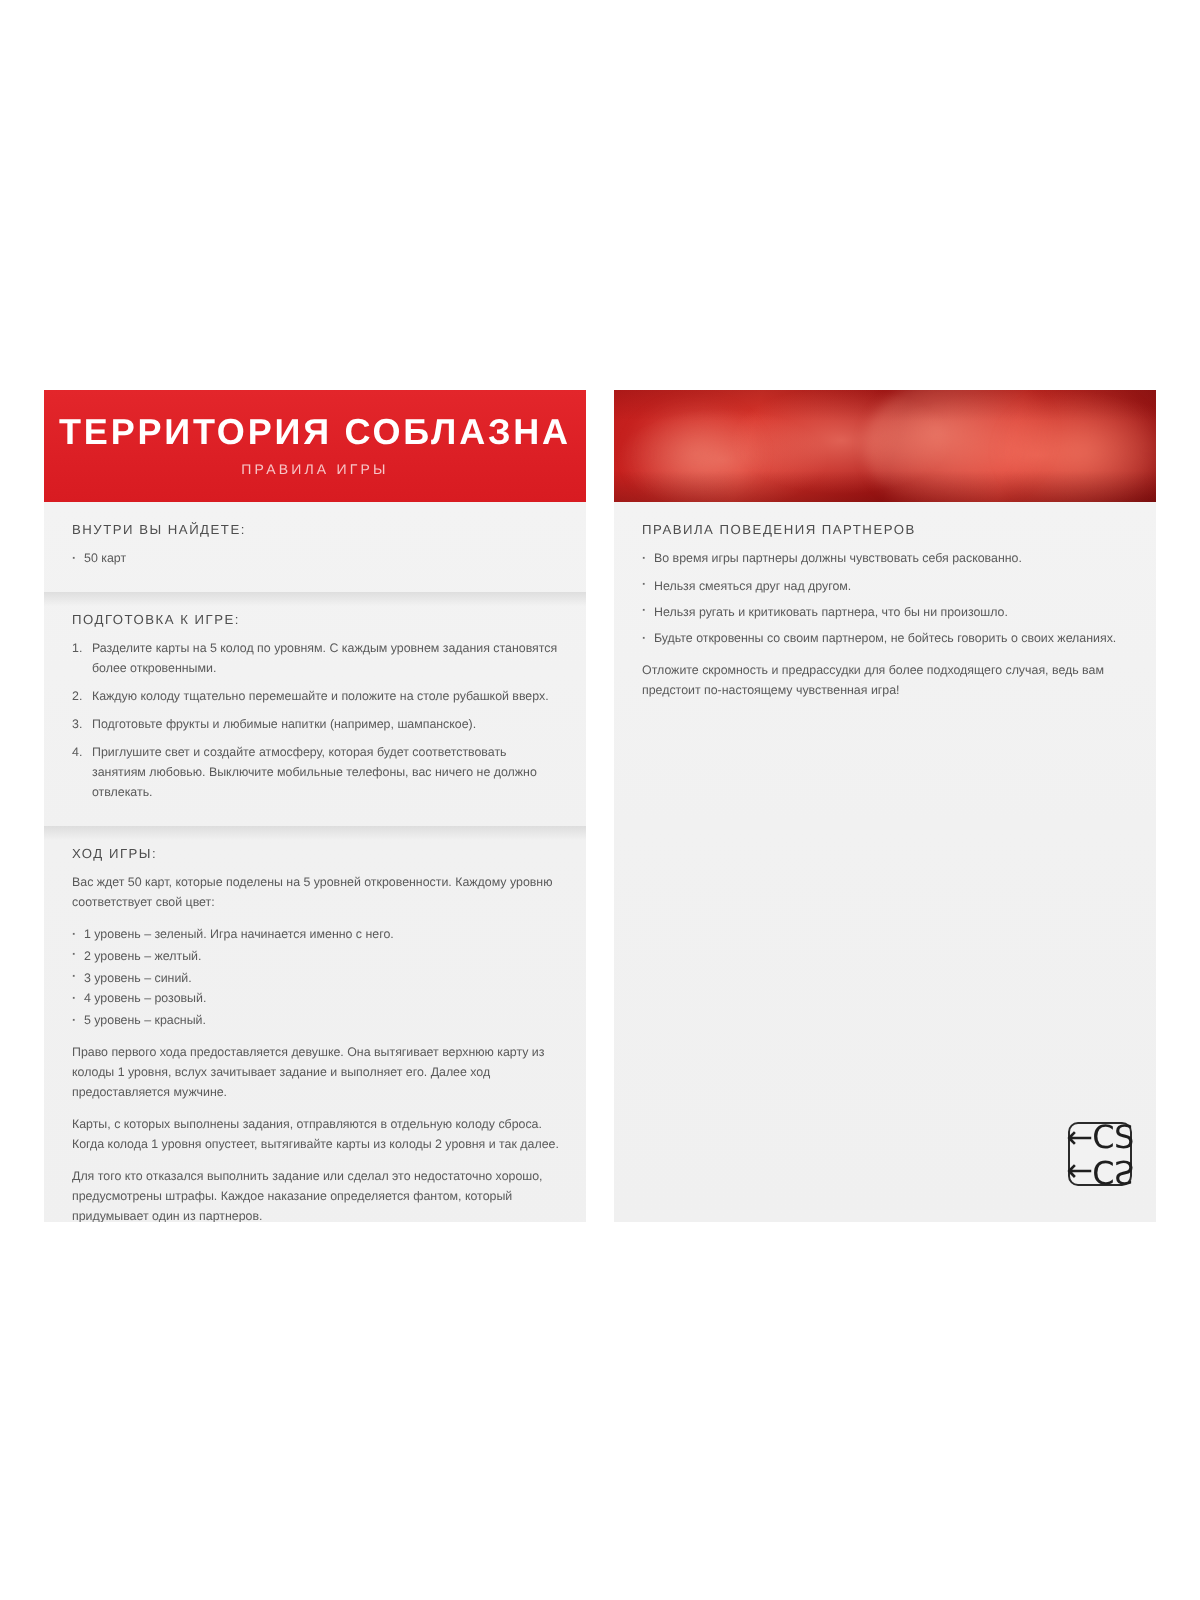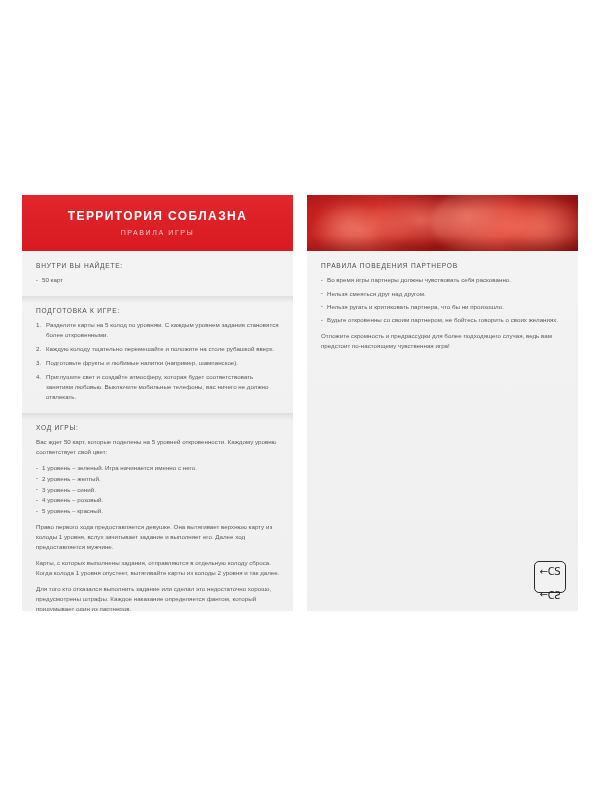--- a/index.html
+++ b/index.html
@@ -48,21 +48,21 @@
     background: #e02026;
     background: linear-gradient(180deg,#e3262b 0%, #dc1f25 60%, #d81b21 100%);
     display: flex;
     flex-direction: column;
     align-items: center;
     justify-content: center;
     flex: none;
   }
   .card-title {
     color: #ffffff;
-    font-size: 12px;
+    font-size: 18px;
     font-weight: bold;
     letter-spacing: 1.4px;
     line-height: 1;
     text-align: left;
     white-space: nowrap;
   }
   .card-subtitle {
     color: #f6c4c6;
     font-size: 7px;
     letter-spacing: 1.6px;
@@ -222,26 +222,25 @@
     border-radius: 5px;
     background: #f2f2f2;
     display: flex;
     flex-direction: column;
     align-items: center;
     justify-content: center;
     line-height: 1;
   }
   .brand-line {
     font-family: "DejaVu Sans", sans-serif;
-    font-size: 10px;
+    font-size: 16px;
     color: #1f1f1f;
     letter-spacing: -0.3px;
     line-height: 1.02;
     font-weight: 500;
-    margin-top: 12px;
   }
   .brand-line.flip {
     transform: scaleY(-1);
   }
 </style>
 </head>
 <body>
 
 <div class="page">
   <div class="spread">

